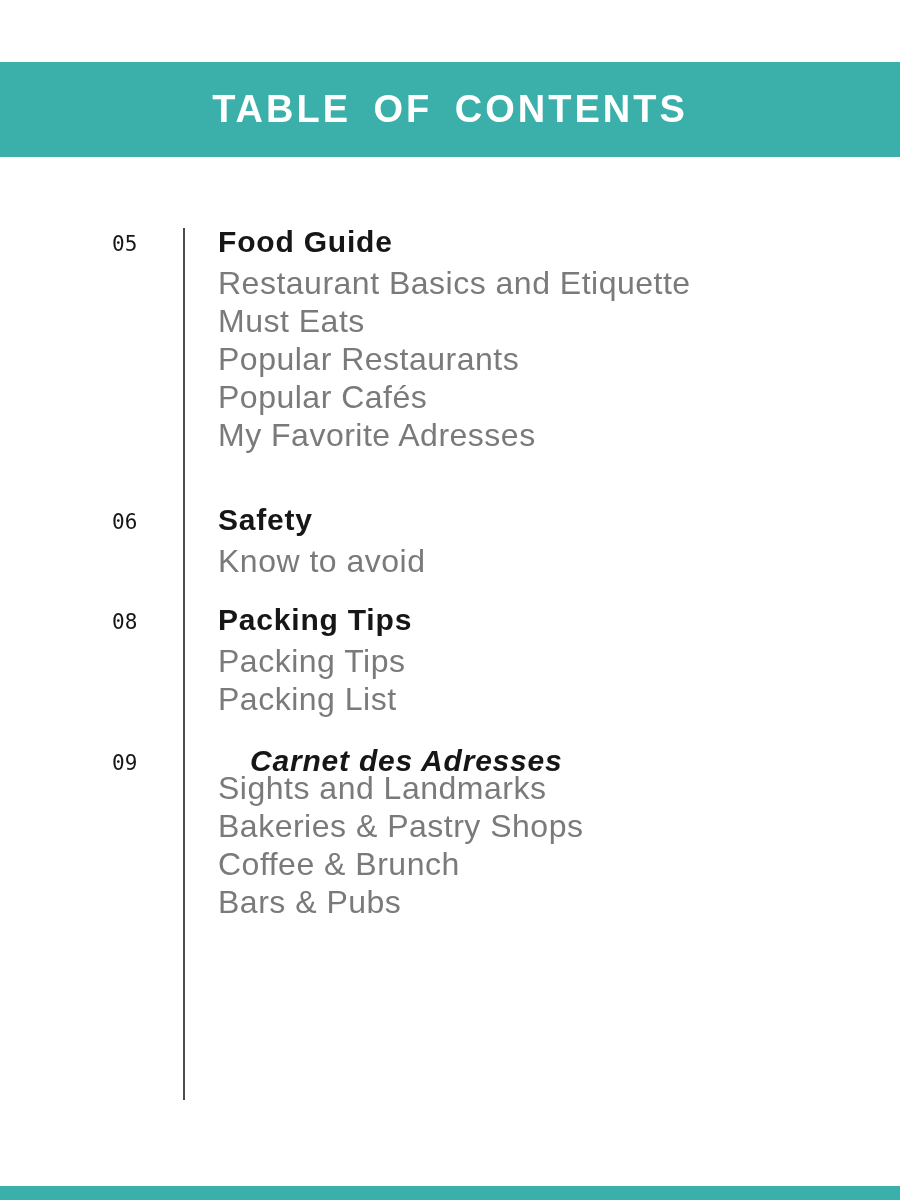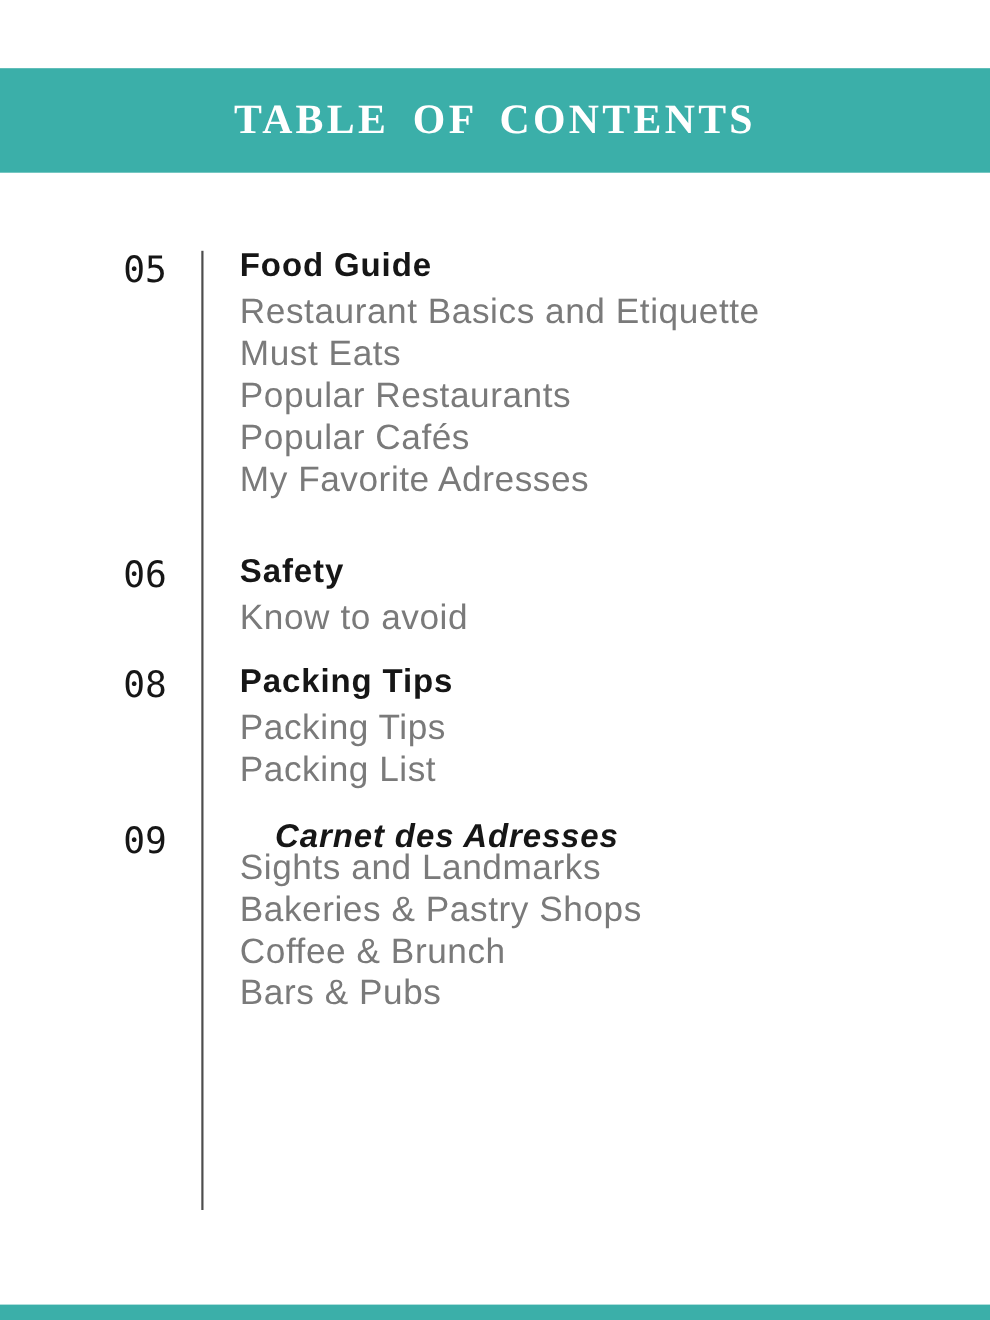--- a/index.html
+++ b/index.html
@@ -22,21 +22,21 @@
     width: 900px;
     height: 95px;
     background: var(--accent, #3BAFA9);
   }
   .header-title {
     width: 100%;
     height: 95px;
     line-height: 95px;
     text-align: center;
     color: var(--header-text, #ffffff);
-    font-family: Liberation Serif, serif;
+    font-family: Liberation Sans, sans-serif;
     font-weight: bold;
     font-size: 38px;
     letter-spacing: 3px;
     word-spacing: 9px;
     white-space: nowrap;
   }
 
   
   .toc-rule {
     position: absolute;
@@ -58,21 +58,21 @@
   .toc-section:nth-of-type(1) { margin-bottom: 48px; }
   .toc-section:nth-of-type(2) { margin-bottom: 22px; }
   .toc-section:nth-of-type(3) { margin-bottom: 25px; }
   .toc-section:nth-of-type(4) { margin-bottom: 40px; }
 
   .section-number {
     position: absolute;
     left: -106px;
     top: 4px;
     font-family: "DejaVu Sans Mono", monospace;
-    font-size: 33px;
+    font-size: 21px;
     line-height: 33px;
     color: var(--heading, #161616);
   }
   .section-title {
     margin: 0 0 4px 0;
     font-size: 30px;
     line-height: 36px;
     font-weight: bold;
     letter-spacing: 0.8px;
     color: var(--heading, #161616);

